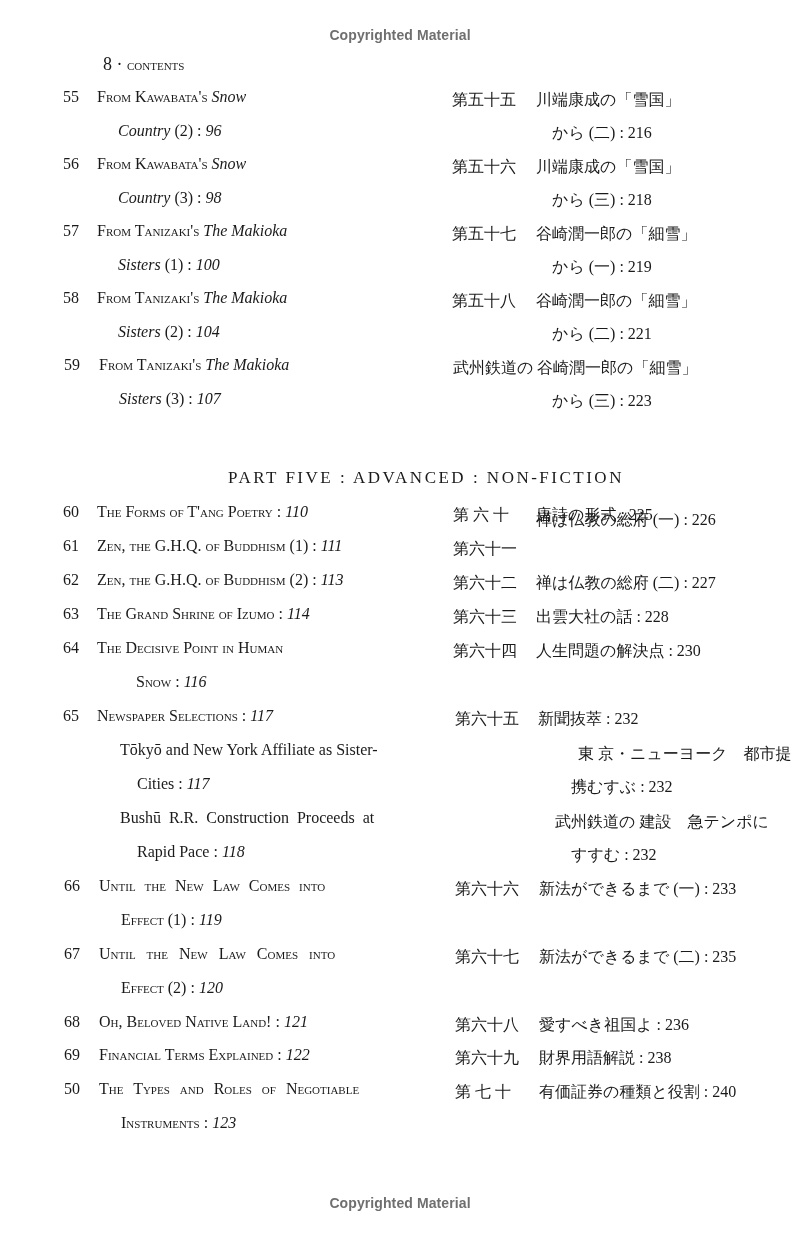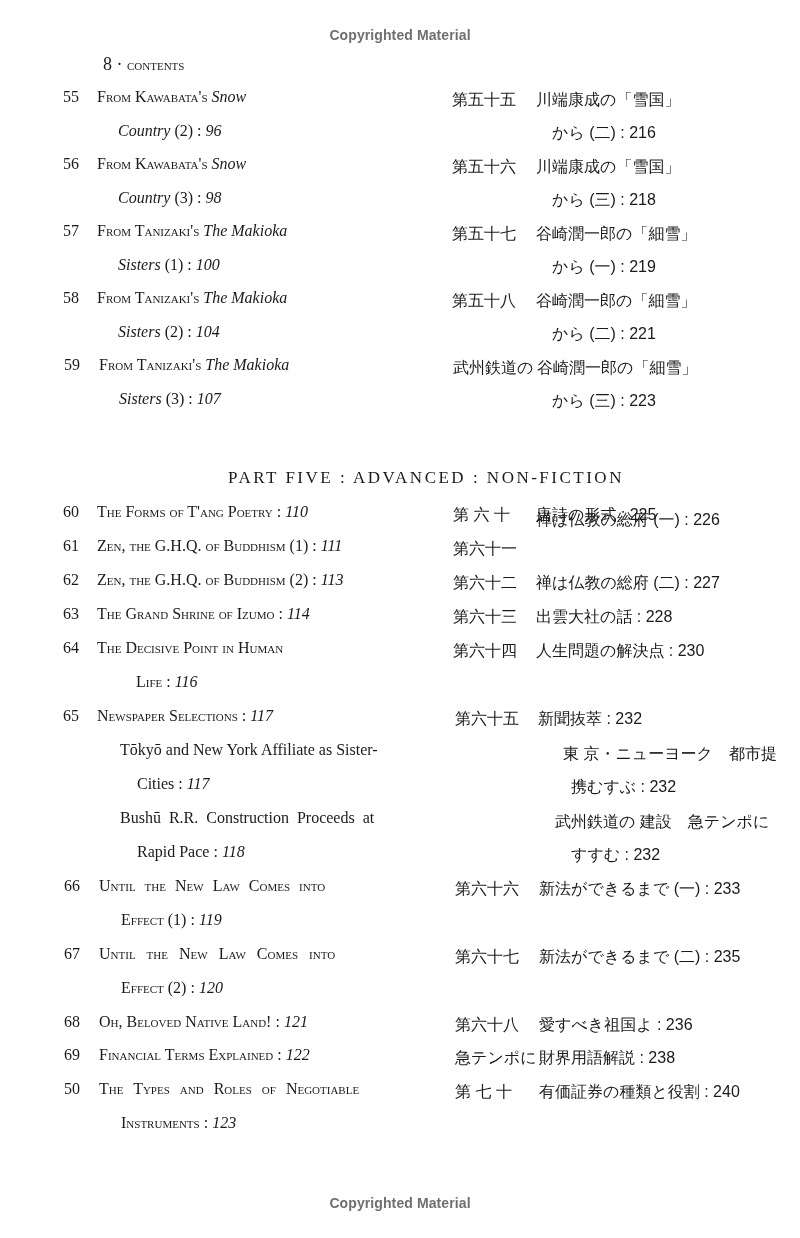--- a/index.html
+++ b/index.html
@@ -16,21 +16,21 @@
   .wm-top { top: 27px; }
   .wm-bottom { top: 1195px; }
   .running-head {
     position: absolute; left: 63px; top: 54px; font-size: 18px; margin-left: 40px;
   }
   .running-head .rh-label { font-variant: small-caps; font-size: 15px; text-transform: lowercase; }
   .entry { position: absolute; font-size: 16px; white-space: nowrap; }
   .num { position: absolute; font-size: 16px; }
   .sc { font-variant: small-caps; }
   .it { font-style: italic; }
-  .jp { position: absolute; font-size: 16px; white-space: nowrap; font-family: Liberation Sans, sans-serif; }
+  .jp { position: absolute; font-size: 16px; white-space: nowrap; font-family: Liberation Serif, serif; }
   .part-heading {
     position: absolute; left: 0; width: 852px; text-align: center; top: 468px;
     font-size: 17px; letter-spacing: 2.5px;
   }
 </style>
 </head>
 <body>
 
 <div class="watermark wm-top">Copyrighted Material</div>
 
@@ -111,35 +111,35 @@
 <div>
   <span class="num" style="left:63px;top:605px">63</span>
   <span class="entry sc" style="left:97px;top:605px"><span>The Grand Shrine of Izumo : </span><span class="it" style="font-variant:normal">114</span></span>
   <span class="jp" style="left:453px;top:607px">第六十三</span>
   <span class="jp" style="left:536px;top:607px">出雲大社の話 : 228</span>
 </div>
 
 <div>
   <span class="num" style="left:63px;top:639px">64</span>
   <span class="entry sc" style="left:97px;top:639px">The Decisive Point in Human</span>
-  <span class="entry sc" style="left:136px;top:673px"><span>Life : </span><span class="it" style="font-variant:normal">116</span></span>
+  <span class="entry sc" style="left:136px;top:673px"><span>Snow : </span><span class="it" style="font-variant:normal">116</span></span>
   <span class="jp" style="left:453px;top:641px">第六十四</span>
   <span class="jp" style="left:536px;top:641px">人生問題の解決点 : 230</span>
 </div>
 
 <div>
   <span class="num" style="left:63px;top:707px">65</span>
   <span class="entry sc" style="left:97px;top:707px"><span>Newspaper Selections : </span><span class="it" style="font-variant:normal">117</span></span>
   <span class="entry" style="left:120px;top:741px">Tōkyō and New York Affiliate as Sister-</span>
   <span class="entry" style="left:137px;top:775px"><span>Cities : </span><span class="it">117</span></span>
   <span class="entry" style="left:120px;top:809px;word-spacing:4px">Bushū R.R. Construction Proceeds at</span>
   <span class="entry" style="left:137px;top:843px"><span>Rapid Pace : </span><span class="it">118</span></span>
   <span class="jp" style="left:455px;top:709px">第六十五</span>
   <span class="jp" style="left:538px;top:709px">新聞抜萃 : 232</span>
-  <span class="jp" style="left:563px;top:744px">東 京・ニューヨーク　都市提</span>
+  <span class="jp" style="left:578px;top:744px">東 京・ニューヨーク　都市提</span>
   <span class="jp" style="left:571px;top:777px">携むすぶ : 232</span>
   <span class="jp" style="left:555px;top:812px">武州鉄道の 建設　急テンポに</span>
   <span class="jp" style="left:571px;top:845px">すすむ : 232</span>
 </div>
 
 <div>
   <span class="num" style="left:64px;top:877px">66</span>
   <span class="entry sc" style="left:99px;top:877px;word-spacing:5px">Until the New Law Comes into</span>
   <span class="entry sc" style="left:121px;top:911px"><span>Effect (1) : </span><span class="it" style="font-variant:normal">119</span></span>
   <span class="jp" style="left:455px;top:879px">第六十六</span>
@@ -157,21 +157,21 @@
 <div>
   <span class="num" style="left:64px;top:1013px">68</span>
   <span class="entry sc" style="left:99px;top:1013px"><span>Oh, Beloved Native Land! : </span><span class="it" style="font-variant:normal">121</span></span>
   <span class="jp" style="left:455px;top:1015px">第六十八</span>
   <span class="jp" style="left:539px;top:1015px">愛すべき祖国よ : 236</span>
 </div>
 
 <div>
   <span class="num" style="left:64px;top:1046px">69</span>
   <span class="entry sc" style="left:99px;top:1046px"><span>Financial Terms Explained : </span><span class="it" style="font-variant:normal">122</span></span>
-  <span class="jp" style="left:455px;top:1048px">急テンポに</span>
+  <span class="jp" style="left:455px;top:1048px">第六十九</span>
   <span class="jp" style="left:539px;top:1048px">財界用語解説 : 238</span>
 </div>
 
 <div>
   <span class="num" style="left:64px;top:1080px">50</span>
   <span class="entry sc" style="left:99px;top:1080px;word-spacing:6px">The Types and Roles of Negotiable</span>
   <span class="entry sc" style="left:121px;top:1114px"><span>Instruments : </span><span class="it" style="font-variant:normal">123</span></span>
   <span class="jp" style="left:455px;top:1082px">第 七 十</span>
   <span class="jp" style="left:539px;top:1082px">有価証券の種類と役割 : 240</span>
 </div>

